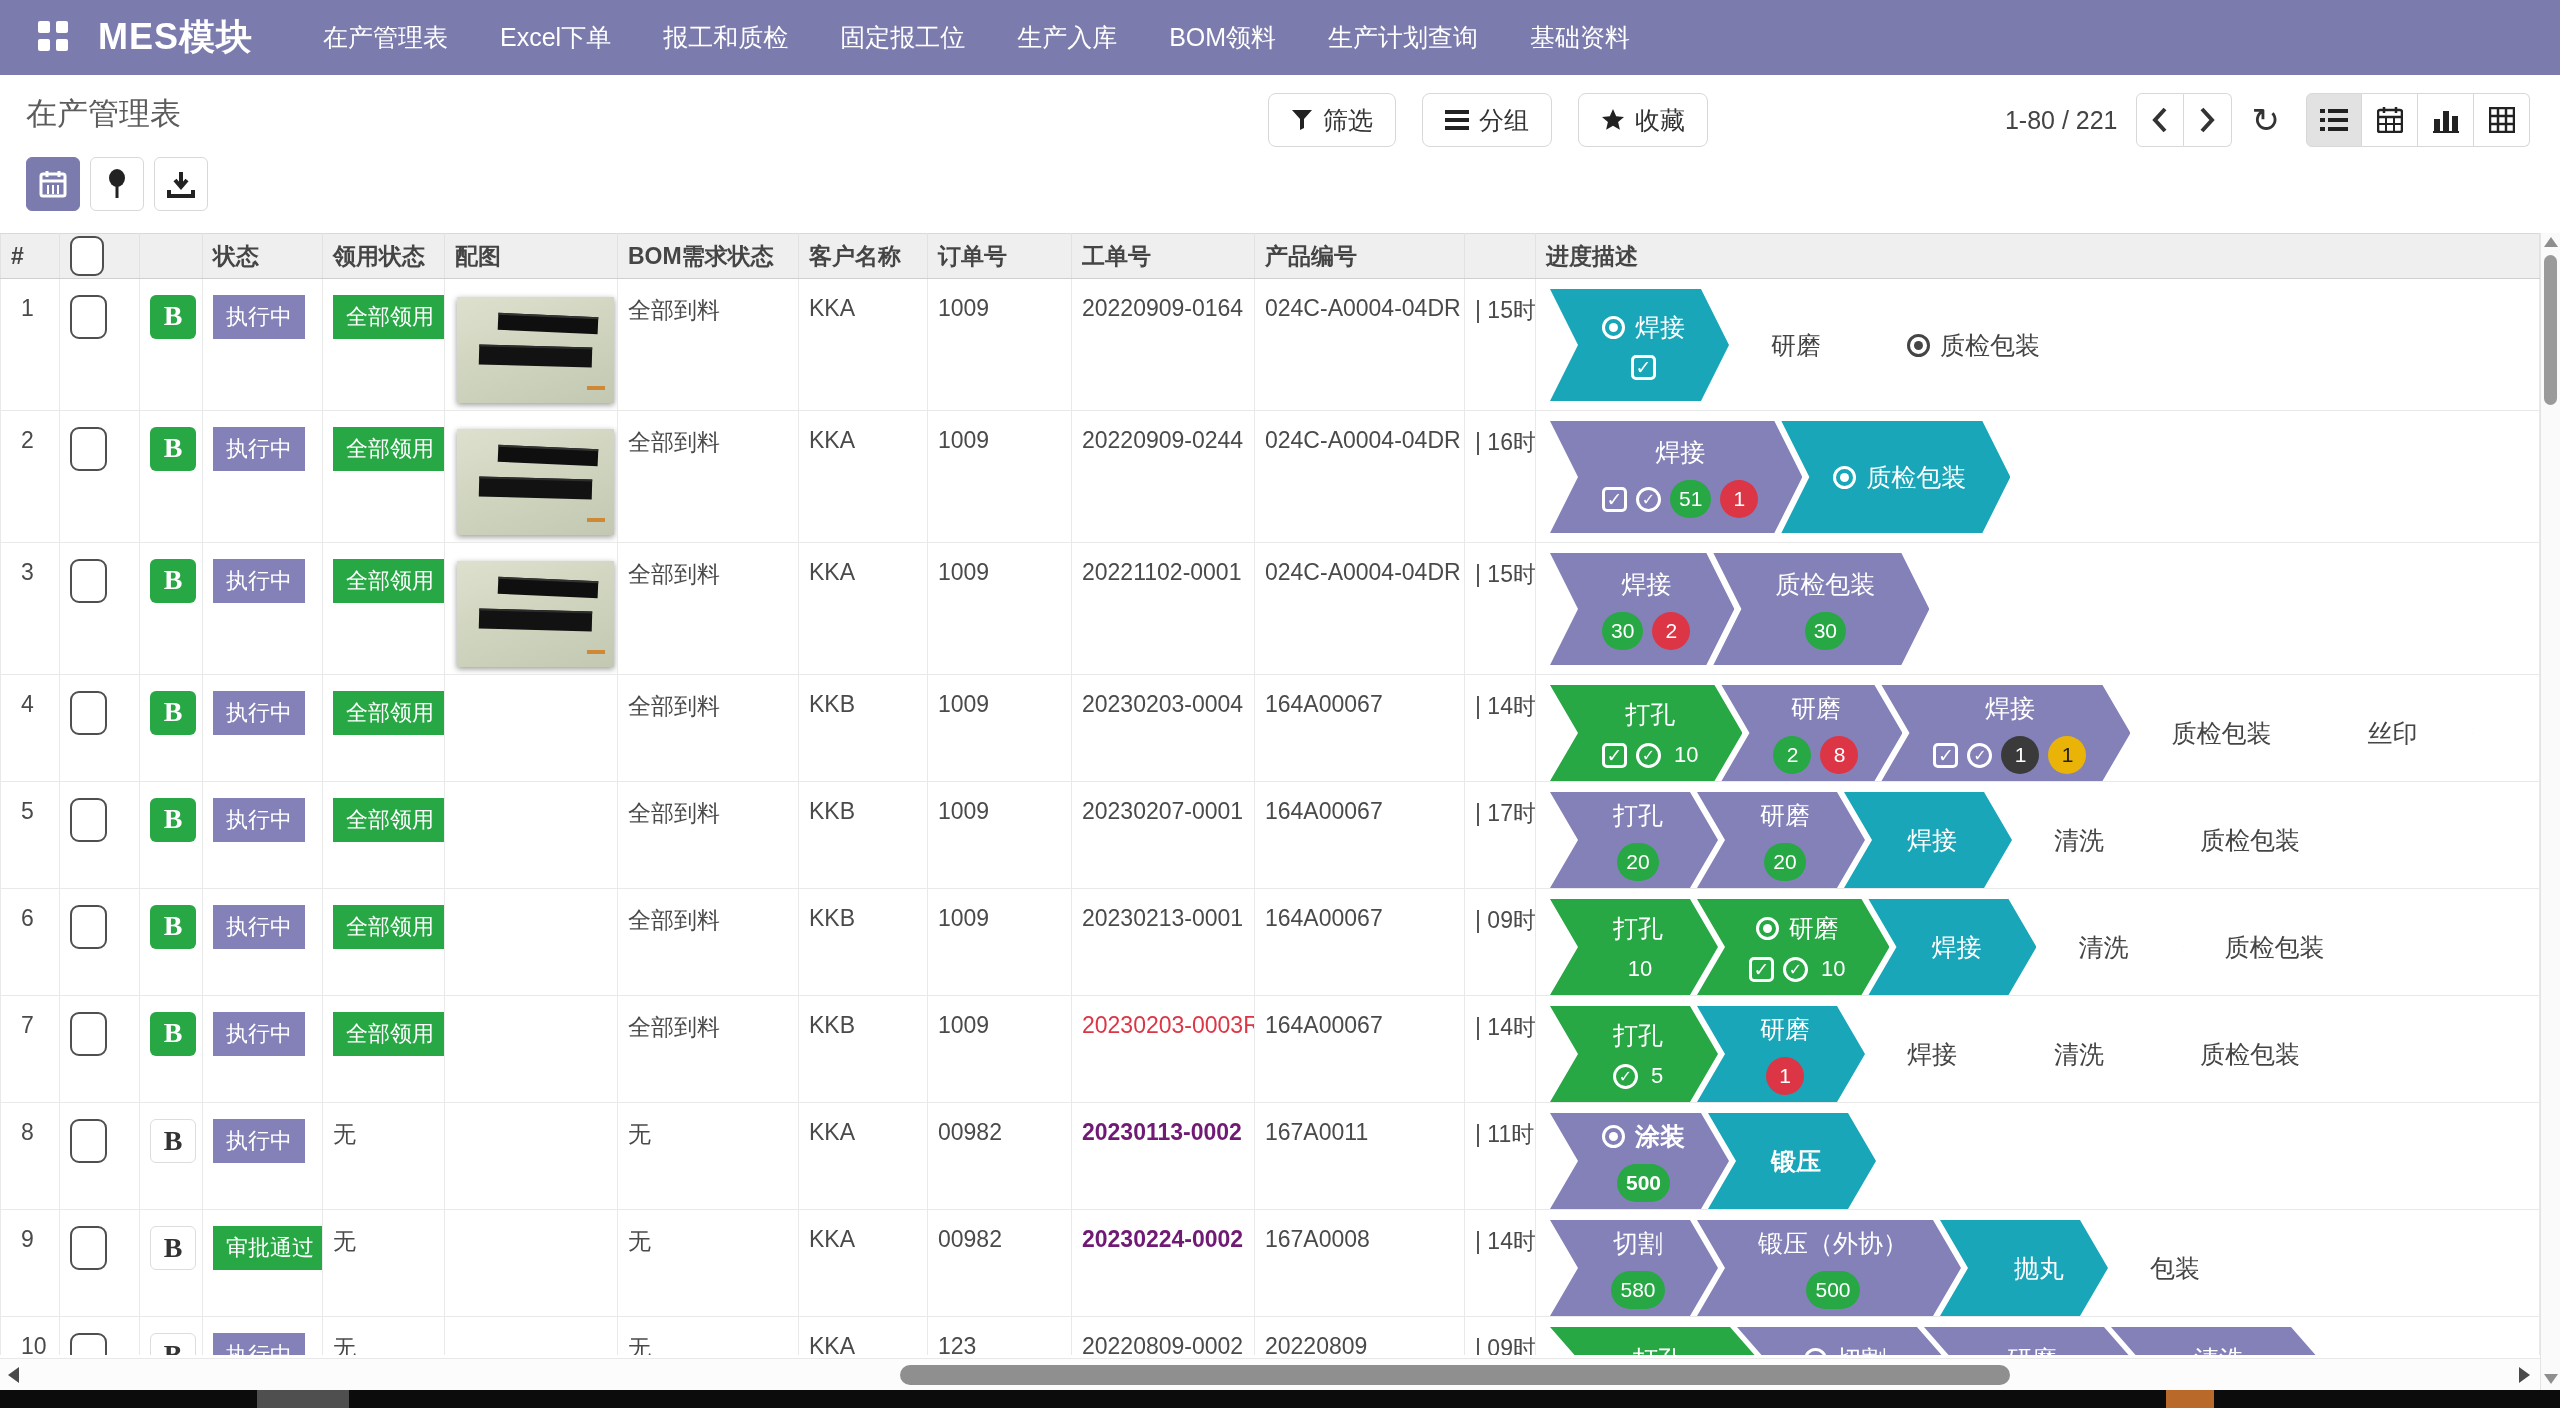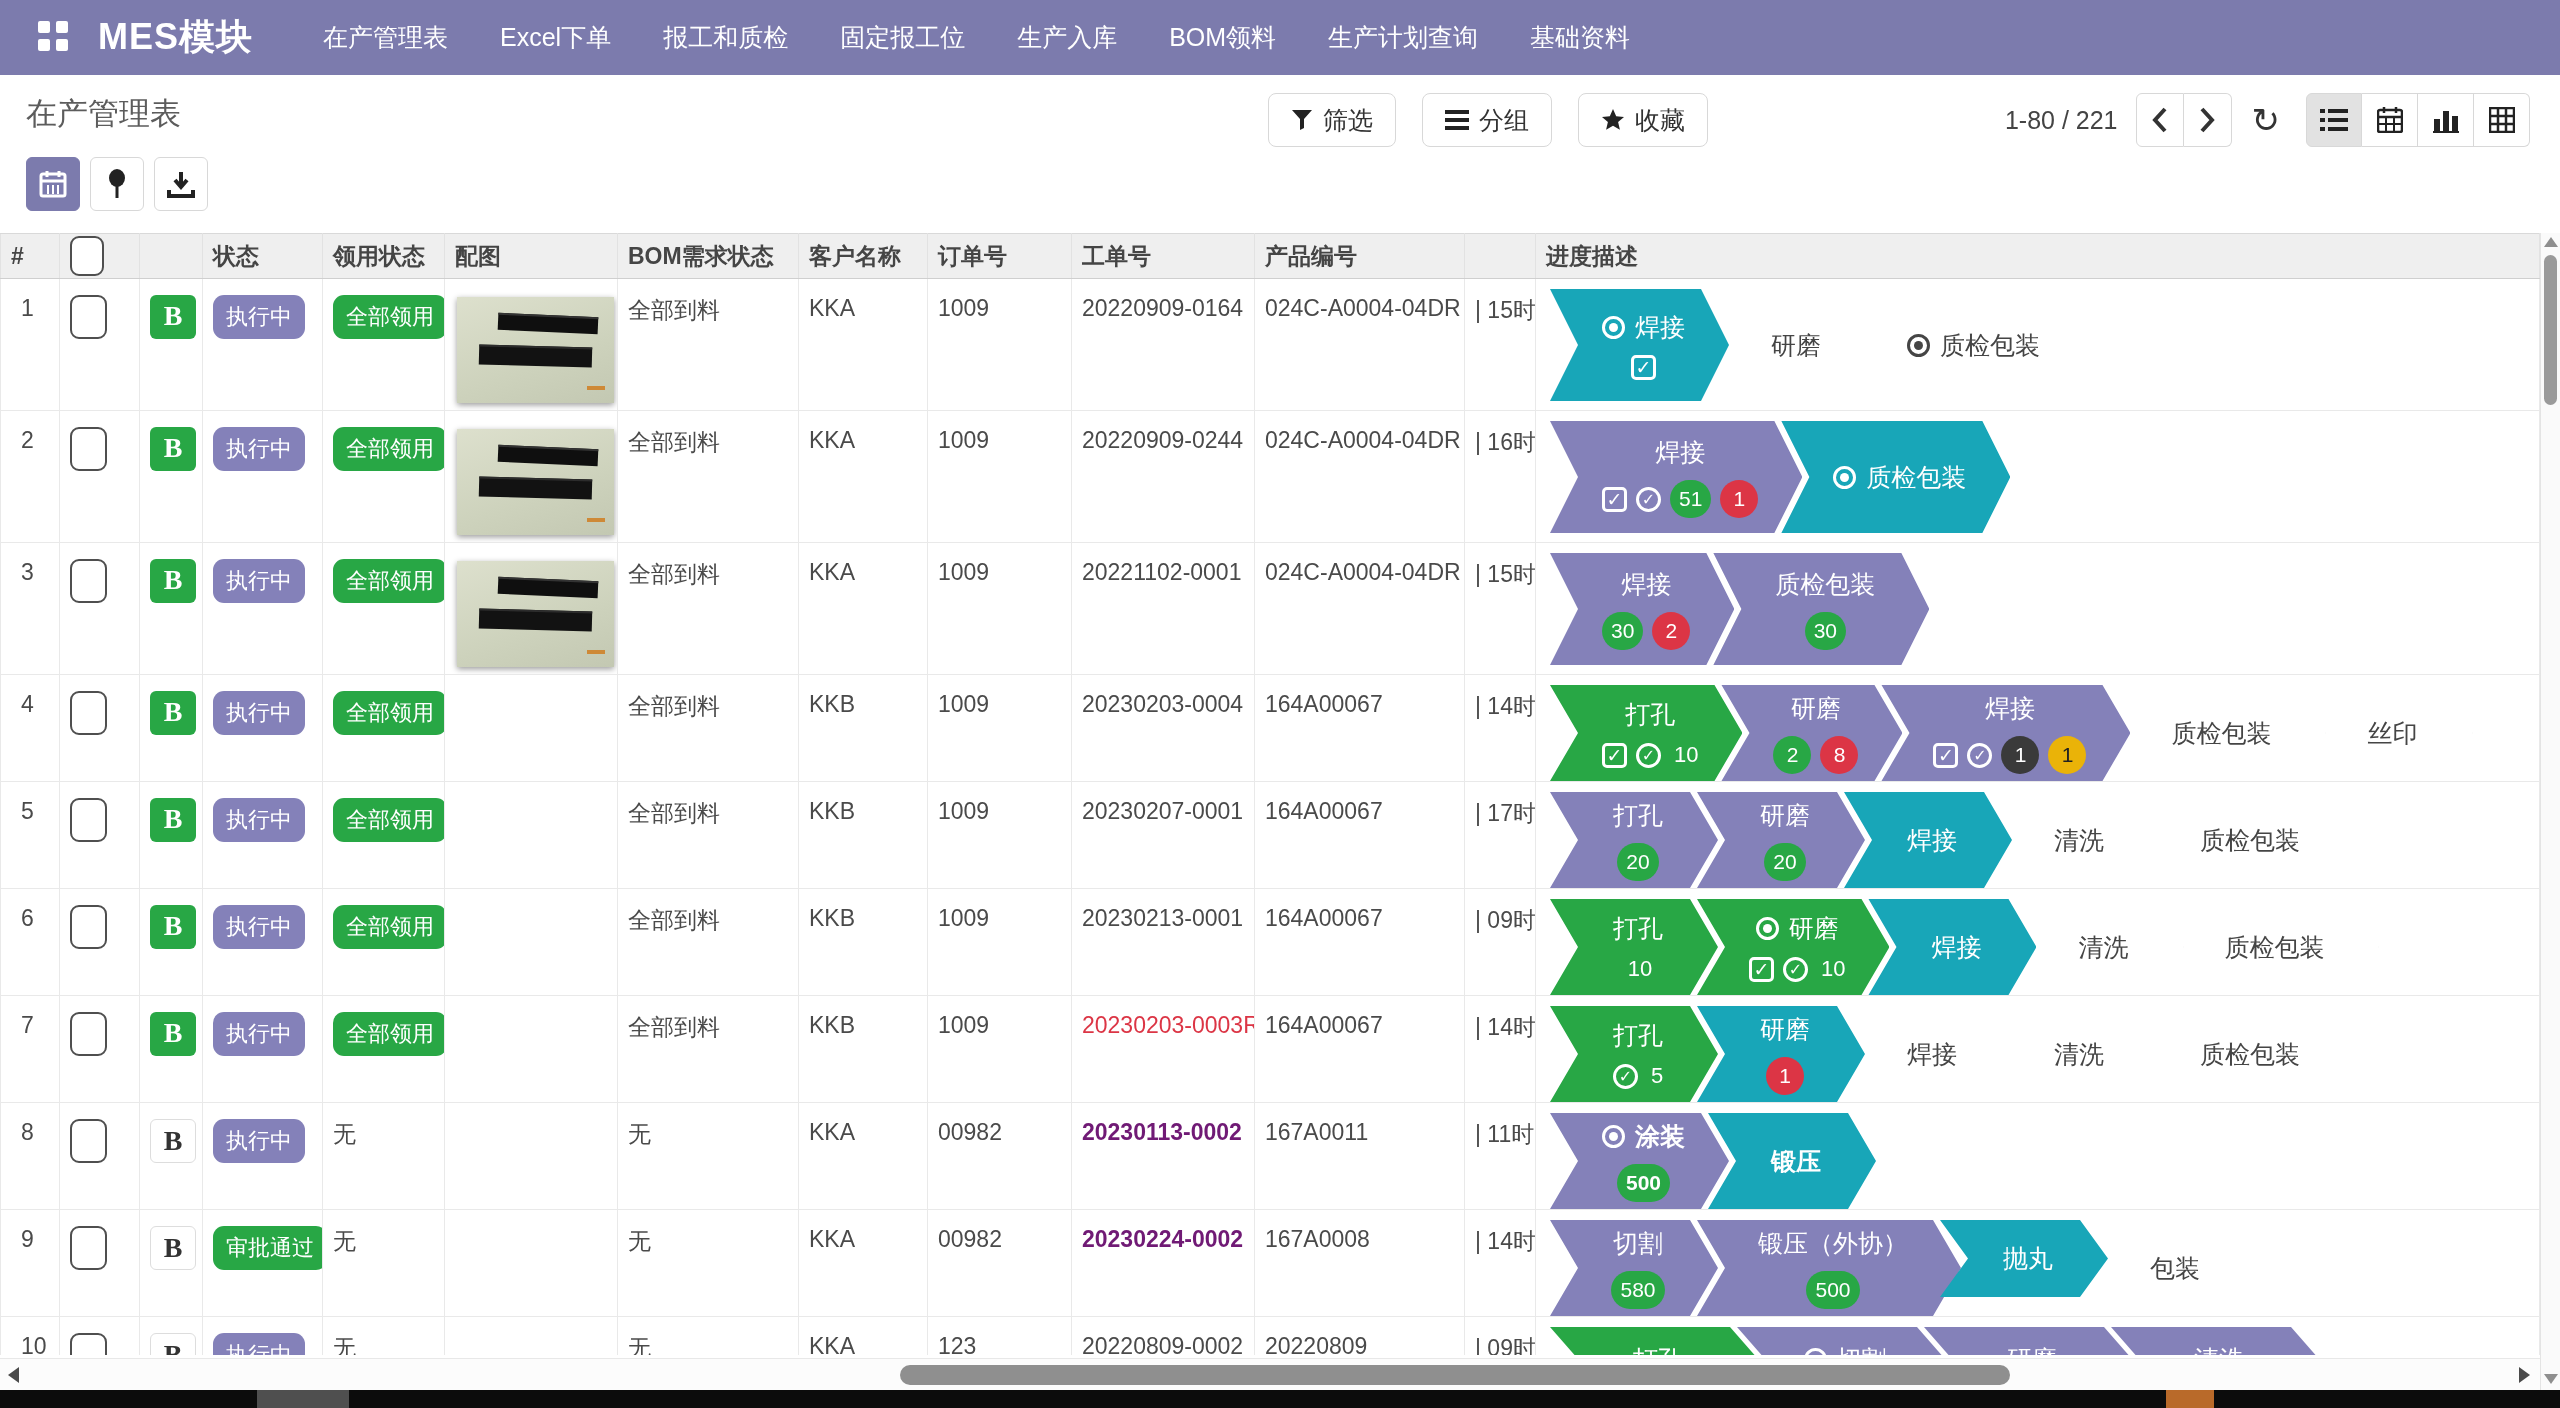--- a/index.html
+++ b/index.html
@@ -66,21 +66,21 @@
     height:45px; font-size:23px; color:#454545; text-align:left; padding:0 8px 0 10px; font-weight:bold; }
   tbody td { border:1px solid #e9e9e9; vertical-align:top; font-size:23px; color:#4a4a4a; padding:16px 8px 0 10px;
     overflow:hidden; white-space:nowrap; }
   td.cnum { padding-left:20px; }
   .cbx { width:37px; height:44px; border:2px solid #4f4f4f; border-radius:9px; background:#fff; cursor:pointer; }
   .cbx.sm { margin-top:-6px; }
   .bbadge { display:inline-block; min-width:46px; height:44px; line-height:42px; text-align:center; border-radius:6px;
     font-family:"Liberation Serif","DejaVu Serif",serif; font-weight:bold; font-size:28px; }
   .bbadge.green { background:#28a745; color:#fff; }
   .bbadge.plain { background:#fff; color:#333; border:1px solid #ddd; }
-  .tag { display:inline-block; padding:7px 13px; border-radius:11px; font-size:22px; color:#fff; }
+  .tag { display:inline-block; padding:7px 13px; border-radius:0; font-size:22px; color:#fff; }
   .tag.purple { background:#8481b9; }
   .tag.green { background:#28a745; }
   .wo-red { color:#dc3545; }
   .wo-bold { font-weight:bold; color:#701a75; }
   .photo { width:157px; height:106px; background:linear-gradient(160deg,#dde0cd 0%,#cdd2bc 60%,#c3c8b2 100%);
     box-shadow:0 2px 6px rgba(0,0,0,.4); position:relative; overflow:hidden; margin:2px 0 0 2px; }
   .photo .p1 { position:absolute; left:26%; top:17%; width:64%; height:16%; background:#0f0f0f; transform:rotate(2.5deg); border-top:2px solid #333; }
   .photo .p2 { position:absolute; left:14%; top:46%; width:72%; height:19%; background:#121212; transform:rotate(1.5deg); border-top:2px solid #2c2c2c; }
   .photo .wm { position:absolute; right:6%; bottom:12%; width:18px; height:4px; background:#d07818; opacity:.8; }
 
@@ -702,21 +702,21 @@
                   </div>
                 </div>
                 <div class="chev purple" style="height: 96px; min-width: 264px;">
                   <div class="l1">
                     <span>锻压（外协）</span>
                   </div>
                   <div class="l2">
                     <span class="pill green">500</span>
                   </div>
                 </div>
-                <div class="chev teal" style="height: 77px; min-width: 168px;">
+                <div class="chev teal" style="height: 96px; min-width: 168px; align-items: flex-end;">
                   <div class="l1">
                     <span>抛丸</span>
                   </div>
                 </div>
                 <div class="chev white" style="height: 96px; min-width: 168px;">
                   <div class="l1">
                     <span>包装</span>
                   </div>
                 </div>
               </div>

